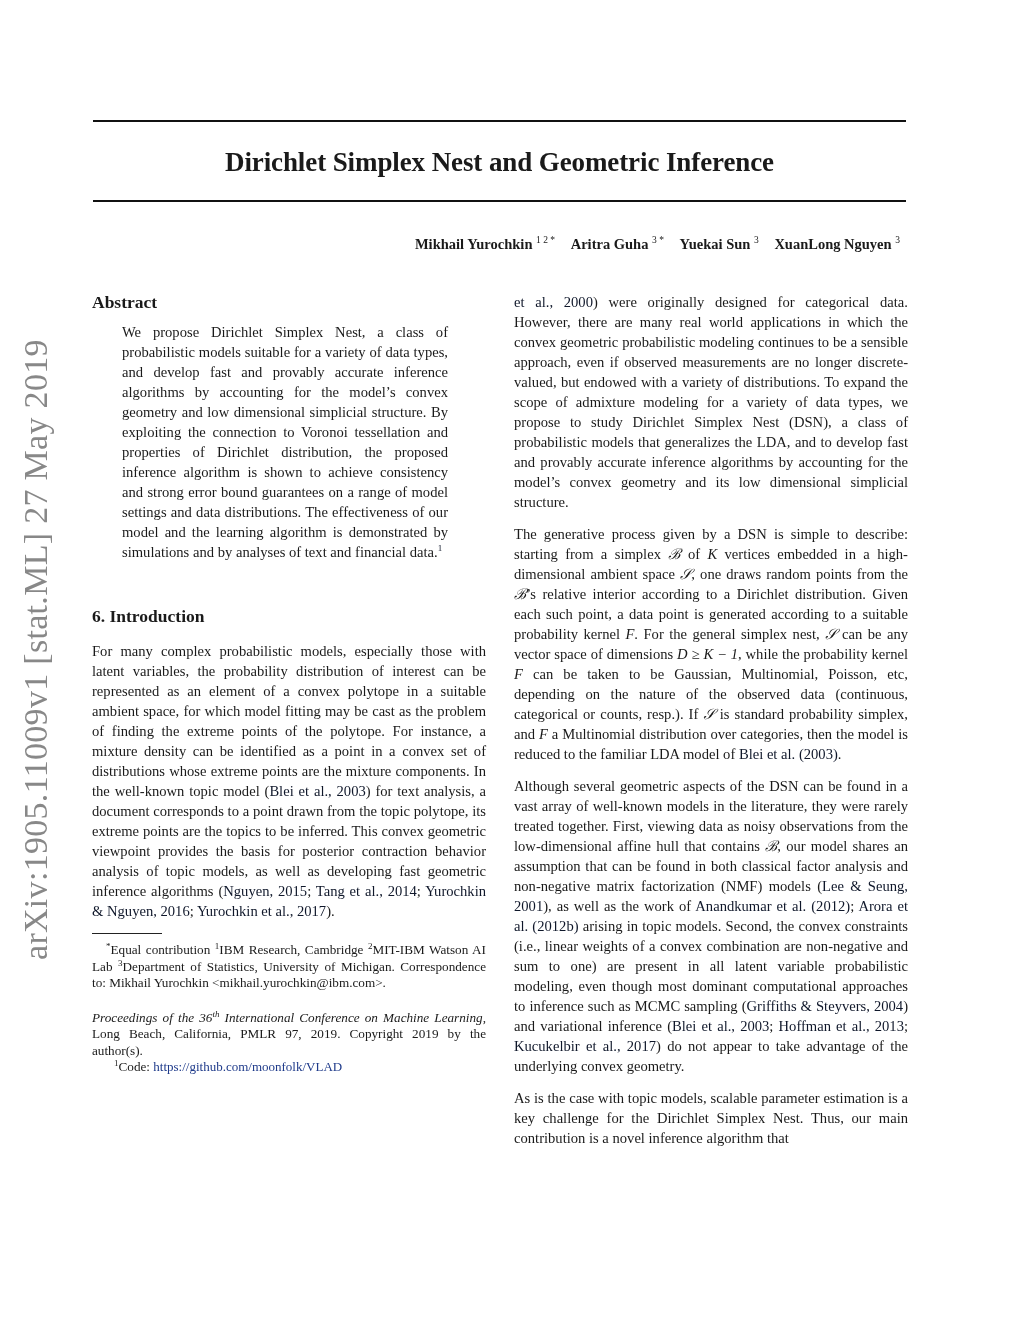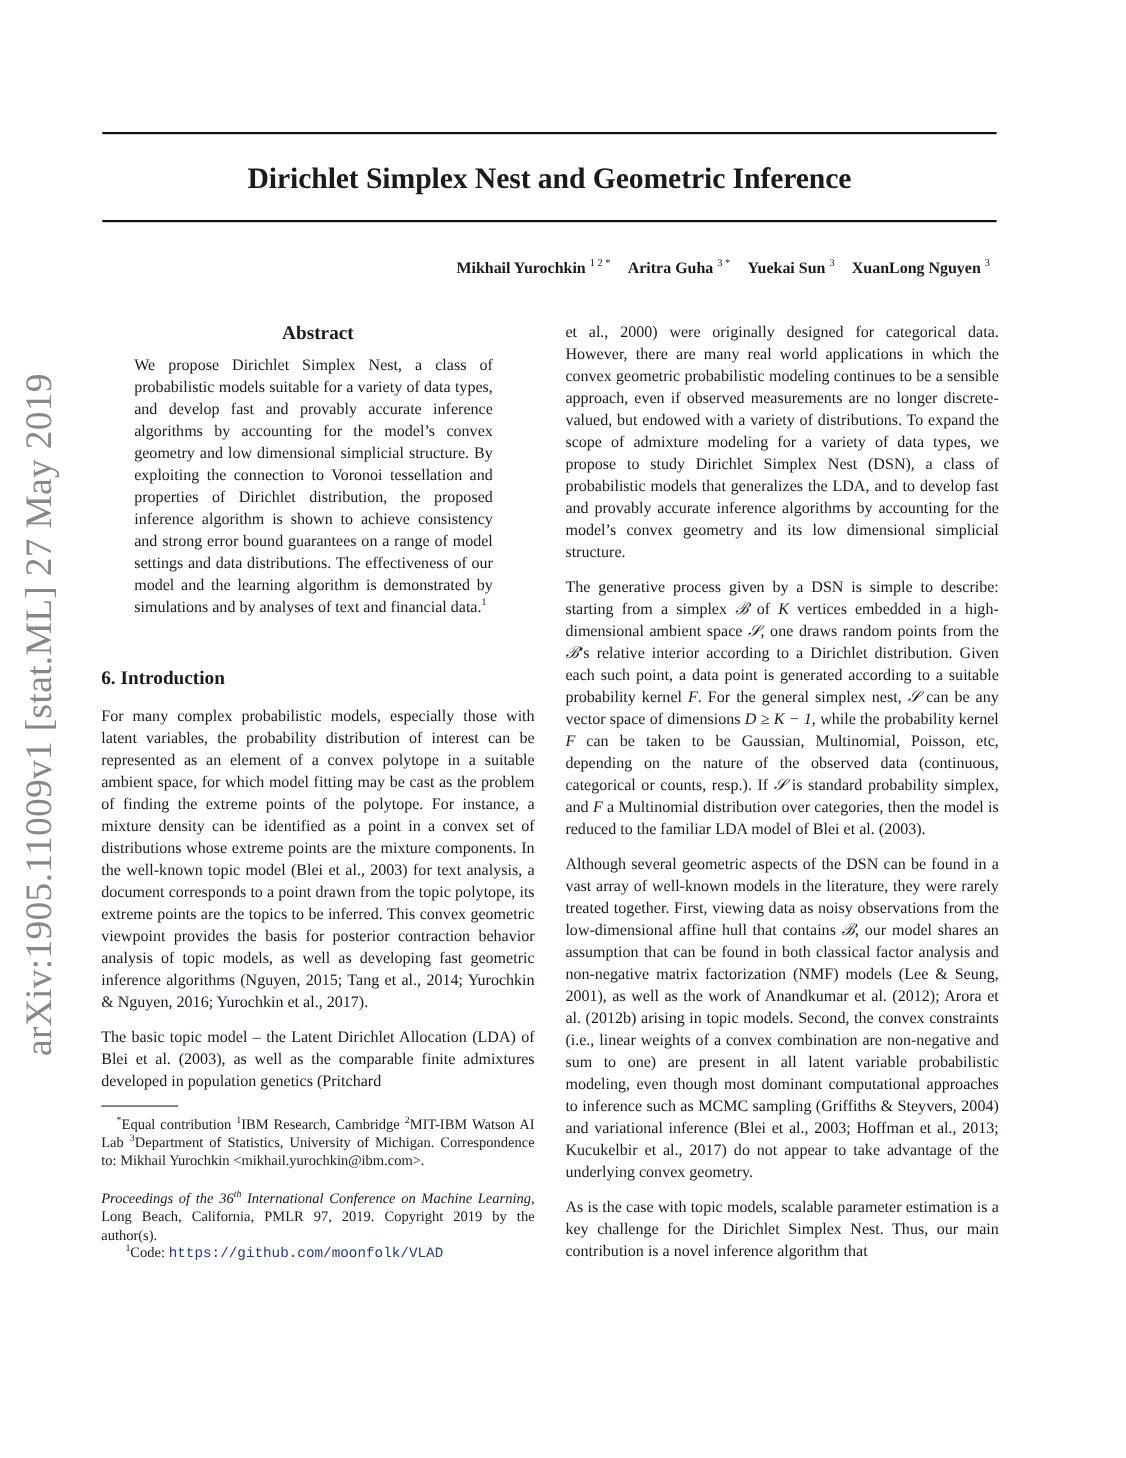--- a/index.html
+++ b/index.html
@@ -12,32 +12,32 @@
            font-size: 27px; font-weight: bold; letter-spacing: -0.1px; }
   .authors { position: absolute; top: 236px; left: 93px; width: 813px; text-align: right;
              font-size: 14.5px; font-weight: bold; }
   .authors .author { margin: 0 6px; }
   .authors sup { font-size: 9.5px; font-weight: normal; }
   .arxiv { position: absolute; left: 17px; top: 960px; transform-origin: 0 0; transform: rotate(-90deg);
            font-size: 34px; color: #888; white-space: nowrap; letter-spacing: 0.3px; }
   .col { position: absolute; width: 394px; font-size: 14.6px; line-height: 20px; text-align: justify; }
   .col.left { left: 92px; top: 290px; }
   .col.right { left: 514px; top: 292px; }
-  .abstract-title { text-align: center; font-weight: bold; font-size: 17.5px; margin: 0 0 8px 0; line-height: 24px; }
+  .abstract-title { text-align: left; font-weight: bold; font-size: 17.5px; margin: 0 0 8px 0; line-height: 24px; }
   .abstract-body { margin: 0 0 0 30px; width: 326px; }
   .section-title { font-weight: bold; font-size: 17.5px; margin: 42px 0 13px 0; line-height: 24px; }
   p { margin: 0 0 12px 0; }
   .cite { color: #0f172a; }
   sup { font-size: 9px; line-height: 0; }
   .fn-rule { width: 70px; height: 1px; background: #222; margin: 6px 0 8px 0; }
   .footnotes { font-size: 13.2px; line-height: 16.5px; }
   .footnotes p { margin: 0; text-indent: 14px; }
   .proc { margin-top: 18px !important; text-indent: 0 !important; }
   .code-line { text-indent: 22px !important; }
-  .mono { font-family: Liberation Mono, monospace; color: #1e3a8a; font-size: 13px; }
+  .mono { font-family: Liberation Serif, serif; color: #1e3a8a; font-size: 13px; }
   i.math { font-style: italic; }
 </style>
 </head>
 <body>
 
 <div class="rule top"></div>
 <div class="title">Dirichlet Simplex Nest and Geometric Inference</div>
 <div class="rule bottom"></div>
 
 <div class="authors">
@@ -54,23 +54,20 @@
   <div class="abstract-body">
     <span>We propose Dirichlet Simplex Nest, a class of probabilistic models suitable for a variety of data types, and develop fast and provably accurate inference algorithms by accounting for the model’s convex geometry and low dimensional simplicial structure. By exploiting the connection to Voronoi tessellation and properties of Dirichlet distribution, the proposed inference algorithm is shown to achieve consistency and strong error bound guarantees on a range of model settings and data distributions. The effectiveness of our model and the learning algorithm is demonstrated by simulations and by analyses of text and financial data.</span><sup class="cite">1</sup>
   </div>
 
   <div class="section-title">6. Introduction</div>
 
   <p>
     <span>For many complex probabilistic models, especially those with latent variables, the probability distribution of interest can be represented as an element of a convex polytope in a suitable ambient space, for which model fitting may be cast as the problem of finding the extreme points of the polytope. For instance, a mixture density can be identified as a point in a convex set of distributions whose extreme points are the mixture components. In the well-known topic model (</span><a class="cite">Blei et al., 2003</a><span>) for text analysis, a document corresponds to a point drawn from the topic polytope, its extreme points are the topics to be inferred. This convex geometric viewpoint provides the basis for posterior contraction behavior analysis of topic models, as well as developing fast geometric inference algorithms (</span><a class="cite">Nguyen, 2015</a><span>; </span><a class="cite">Tang et al., 2014</a><span>; </span><a class="cite">Yurochkin &amp; Nguyen, 2016</a><span>; </span><a class="cite">Yurochkin et al., 2017</a><span>).</span>
   </p>
 
-  <p>
-    <span>The basic topic model – the Latent Dirichlet Allocation (LDA) of </span><a class="cite">Blei et al. (2003)</a><span>, as well as the comparable finite admixtures developed in population genetics (</span><a class="cite">Pritchard</a>
-  </p>
 
   <div class="fn-rule"></div>
   <div class="footnotes">
     <p>
       <sup>*</sup><span>Equal contribution  </span><sup>1</sup><span>IBM Research, Cambridge </span><sup>2</sup><span>MIT-IBM Watson AI Lab </span><sup>3</sup><span>Department of Statistics, University of Michigan.  Correspondence to:  Mikhail Yurochkin &lt;mikhail.yurochkin@ibm.com&gt;.</span>
     </p>
     <p class="proc">
       <i>Proceedings of the </i><i class="math">36</i><sup><i>th</i></sup><i> International Conference on Machine Learning</i><span>, Long Beach, California, PMLR 97, 2019. Copyright 2019 by the author(s).</span>
     </p>
     <p class="code-line">

